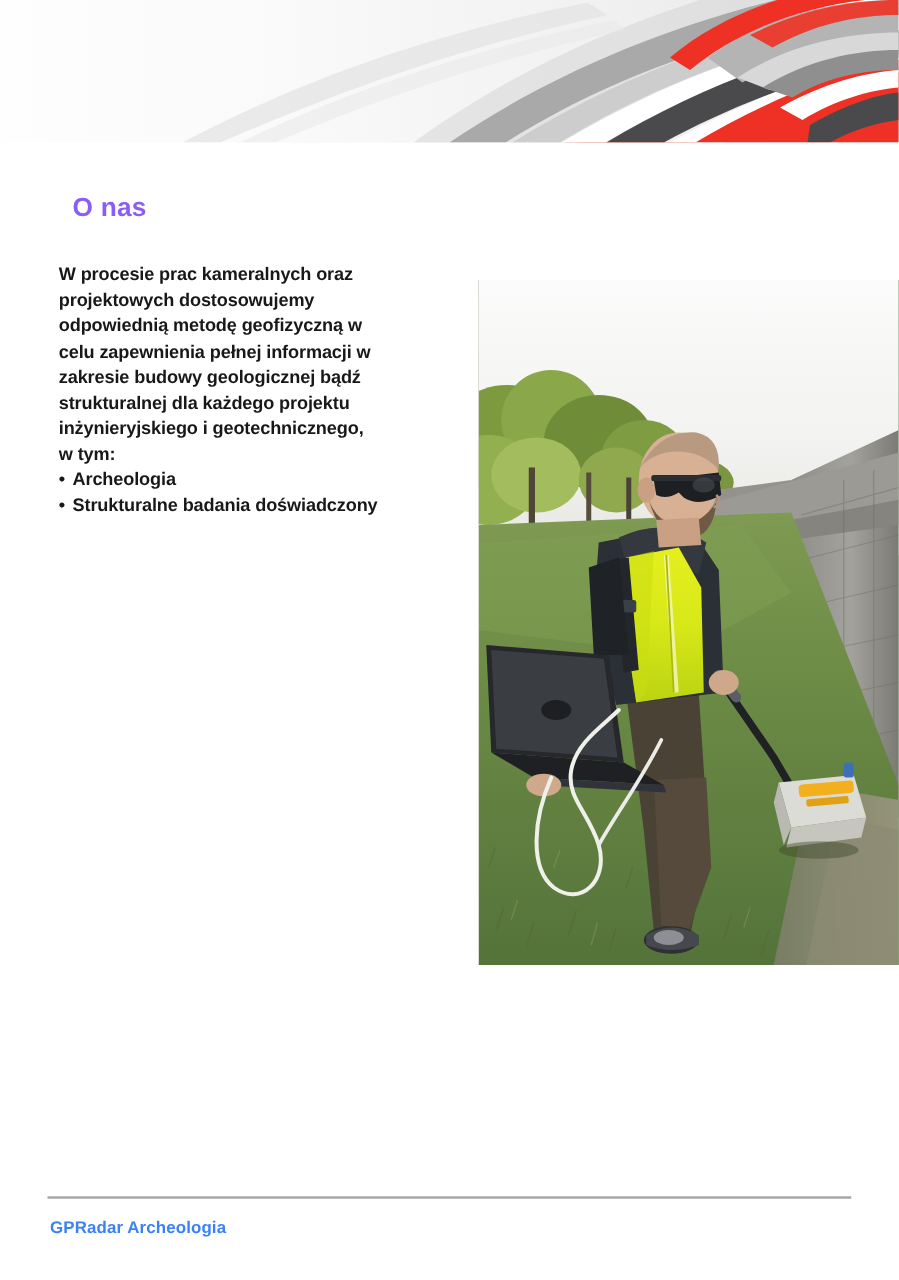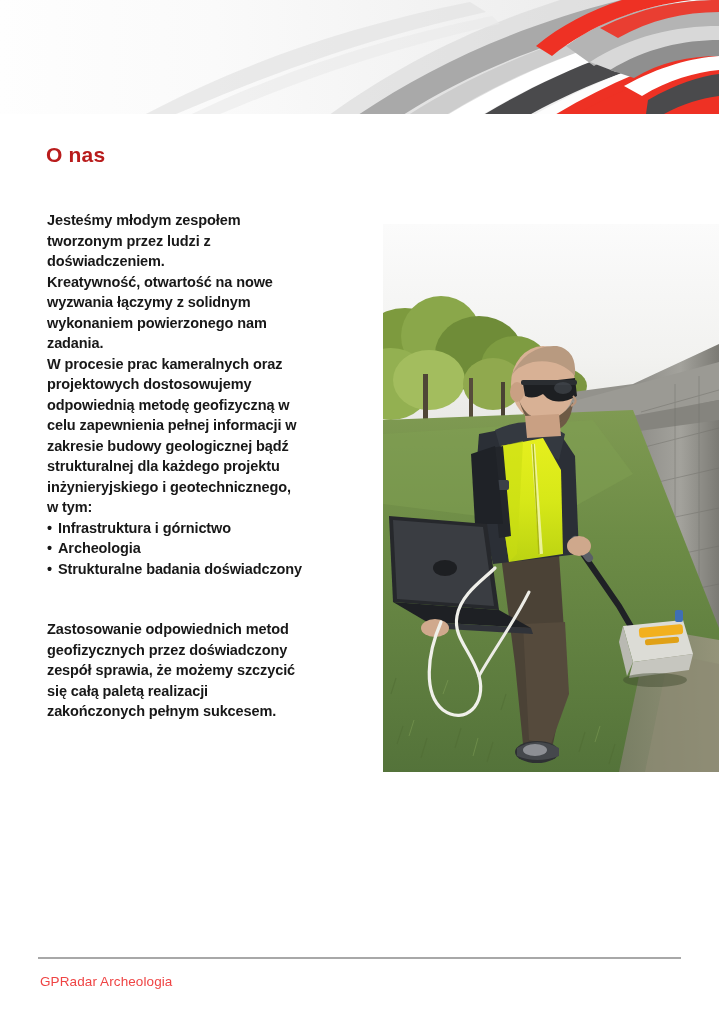--- a/index.html
+++ b/index.html
@@ -35,22 +35,22 @@
   }
 
   
   .page-title {
     position: absolute;
     left: 46px;
     top: 143px;
     font-size: 21px;
     font-weight: bold;
     letter-spacing: 0.2px;
-    color: #b91c1c;
-    margin: 0;
+    color: #8b5cf6;
+    margin: 12px;
   }
 
   
   .text-col {
     position: absolute;
     left: 47px;
     top: 210px;
     width: 305px;
   }
   .para {
@@ -106,22 +106,22 @@
     top: 957px;
     width: 643px;
     height: 2px;
     background: #a8a8a8;
   }
   .footer-text {
     position: absolute;
     left: 40px;
     top: 974px;
     font-size: 13.5px;
-    font-weight: normal;
-    color: #ef4444;
+    font-weight: bold;
+    color: #3b82f6;
     letter-spacing: 0.1px;
   }
 </style>
 </head>
 <body>
 
 <div class="banner">
   <svg viewBox="0 0 719 114" preserveAspectRatio="none">
     <defs>
       <linearGradient id="bgGrad" x1="0" y1="0" x2="1" y2="0">
@@ -171,50 +171,37 @@
       <path d="M 146 114 C 230 70 330 30 470 2 L 486 12 C 350 42 252 82 176 114 Z" fill="#e2e2e2" opacity="0.7"></path>
       <path d="M 192 114 C 272 76 366 42 492 16 L 500 24 C 382 50 292 84 220 114 Z" fill="#eaeaea" opacity="0.6"></path>
     </g>
   </svg>
 </div>
 
 <h1 class="page-title">O nas</h1>
 
 <div class="text-col">
 
-  <p class="para">Jesteśmy młodym zespołem
-tworzonym przez ludzi z
-doświadczeniem.
-Kreatywność, otwartość na nowe
-wyzwania łączymy z solidnym
-wykonaniem powierzonego nam
-zadania.</p>
 
   <p class="para para-gap-a">W procesie prac kameralnych oraz
 projektowych dostosowujemy
 odpowiednią metodę geofizyczną w
 celu zapewnienia pełnej informacji w
 zakresie budowy geologicznej bądź
 strukturalnej dla każdego  projektu
 inżynieryjskiego i geotechnicznego,
 w tym:</p>
 
   <ul class="bullet-list">
-    <li>Infrastruktura i górnictwo</li>
     <li>Archeologia</li>
     <li>Strukturalne badania doświadczony</li>
   </ul>
 
   <div class="spacer-closing"></div>
 
-  <p class="para para-gap-b">Zastosowanie odpowiednich metod
-geofizycznych przez doświadczony
-zespół sprawia, że możemy szczycić
-się całą paletą realizacji
-zakończonych pełnym sukcesem.</p>
 </div>
 
 <div class="photo">
   <svg viewBox="0 0 336 548" preserveAspectRatio="none">
     <defs>
       <linearGradient id="skyG" x1="0" y1="0" x2="0" y2="1">
         <stop offset="0%" stop-color="#fbfbfb"></stop>
         <stop offset="60%" stop-color="#f2f2f0"></stop>
         <stop offset="100%" stop-color="#e6e6e2"></stop>
       </linearGradient>

